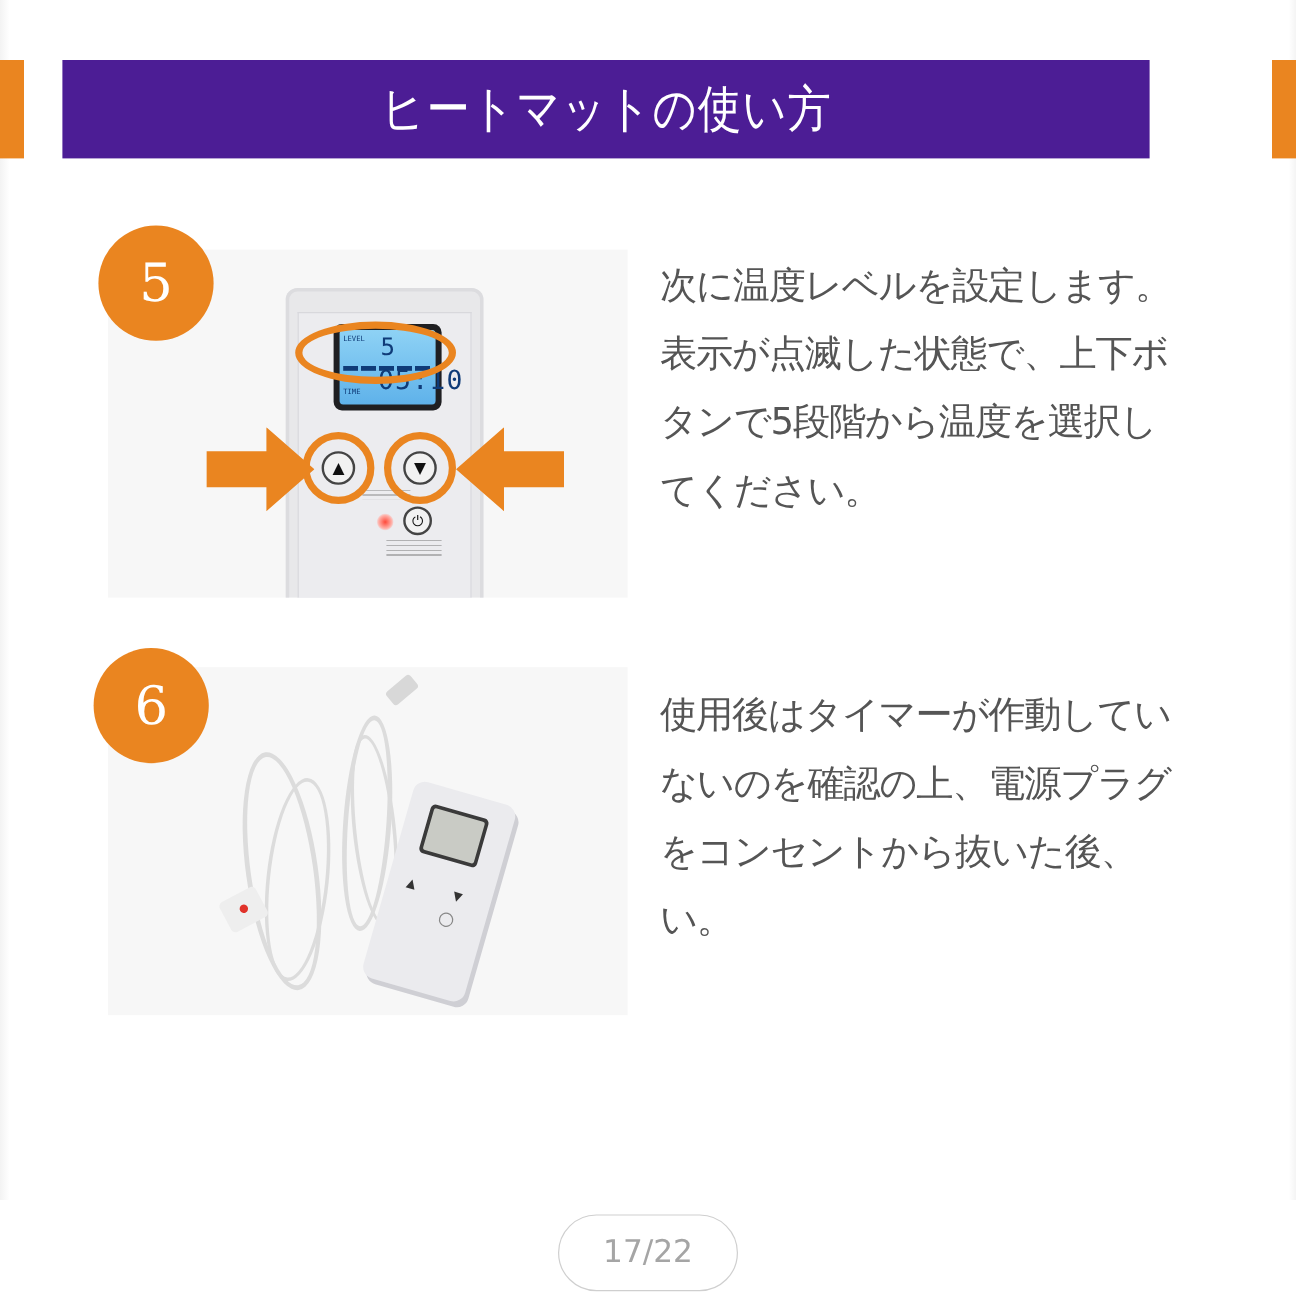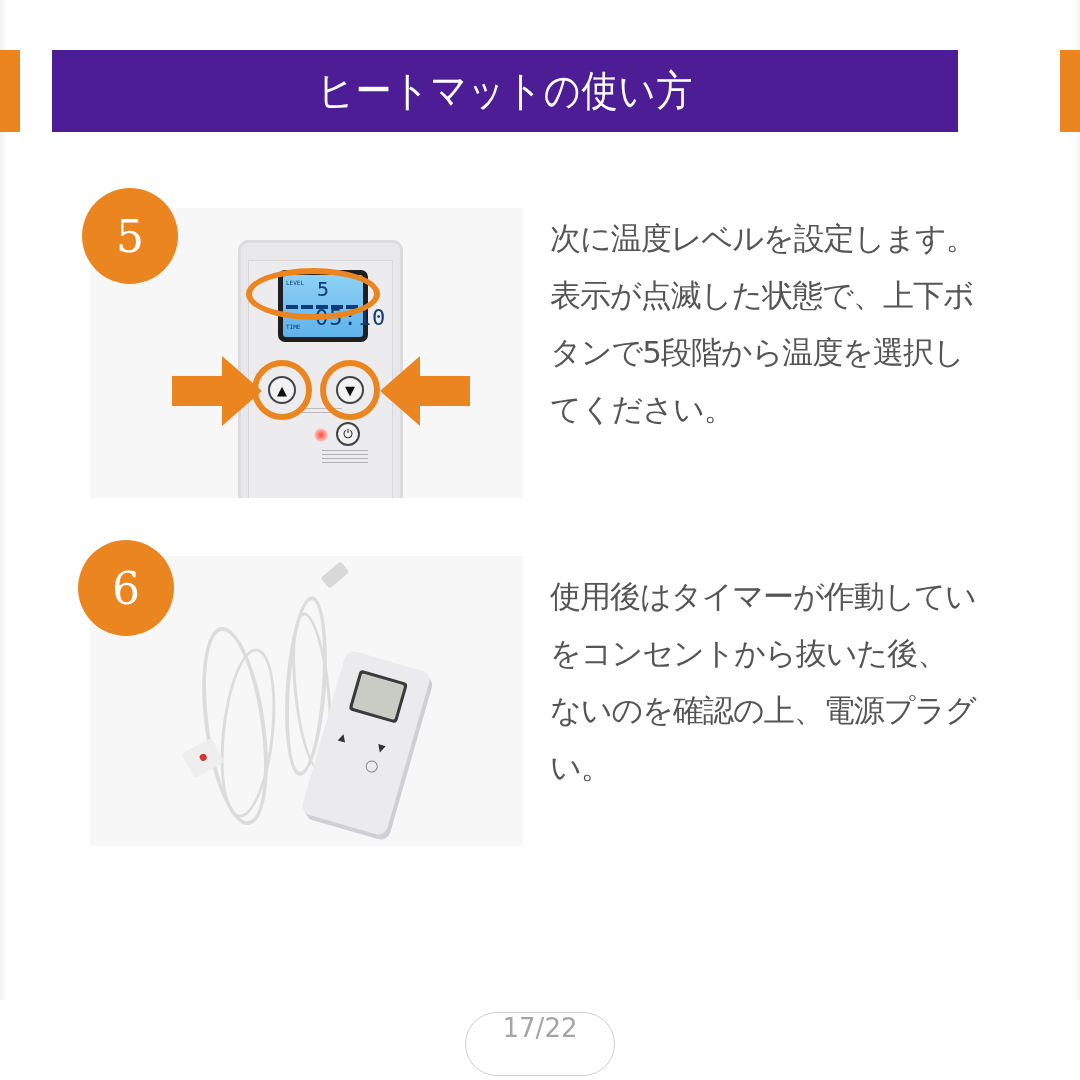--- a/index.html
+++ b/index.html
@@ -111,21 +111,21 @@
       box-shadow: 4px 4px 0 #cfcfd4;
     }
     .lcd6 { position: absolute; left: 18px; top: 16px; width: 50px; height: 42px;
       background: #3a3a3a; border-radius: 4px; padding: 3px; }
     .lcd6 div { width: 100%; height: 100%; background: #c9cbc5; border-radius: 2px; }
     .cord { position: absolute; border: 4px solid #dcdcdc; border-radius: 50%; }
 
     .page-counter {
       position: absolute; left: 465px; top: 1012px; width: 150px; height: 64px;
       border: 1.5px solid #cfcfcf; border-radius: 32px;
-      display: flex; align-items: flex-start; justify-content: center;
+      display: flex; align-items: center; justify-content: center;
       color: #a5a5a5; font-size: 26px; font-family: "DejaVu Sans", "Liberation Sans", sans-serif;
       background: #ffffff; letter-spacing: 0;
     }
   </style>
 </head>
 <body>
 
 <div class="slide-area">
   <div class="slide-edge-left"></div>
   <div class="slide-edge-right"></div>
@@ -209,21 +209,21 @@
           <div></div>
         </div>
       <div style="position:absolute; left:16px; top:80px; font-size:10px; color:#333;">▲</div>
       <div style="position:absolute; left:56px; top:80px; font-size:10px; color:#333;">▼</div>
       <div style="position:absolute; left:50px; top:100px; width:12px; height:12px; border:1.5px solid #888; border-radius:50%;"></div>
     </div>
   </div>
 
   <div class="step-text" style="left:550px; top:568px;">
     <span>使用後はタイマーが作動してい</span>
+    <span>ないのを確認の上、電源プラグ</span>
     <span>をコンセントから抜いた後、</span>
-    <span>ないのを確認の上、電源プラグ</span>
     <span>い。</span>
   </div>
 </div>
 
 <div class="page-counter">
   <span>17/22</span>
 </div>
 
 </body></html>

